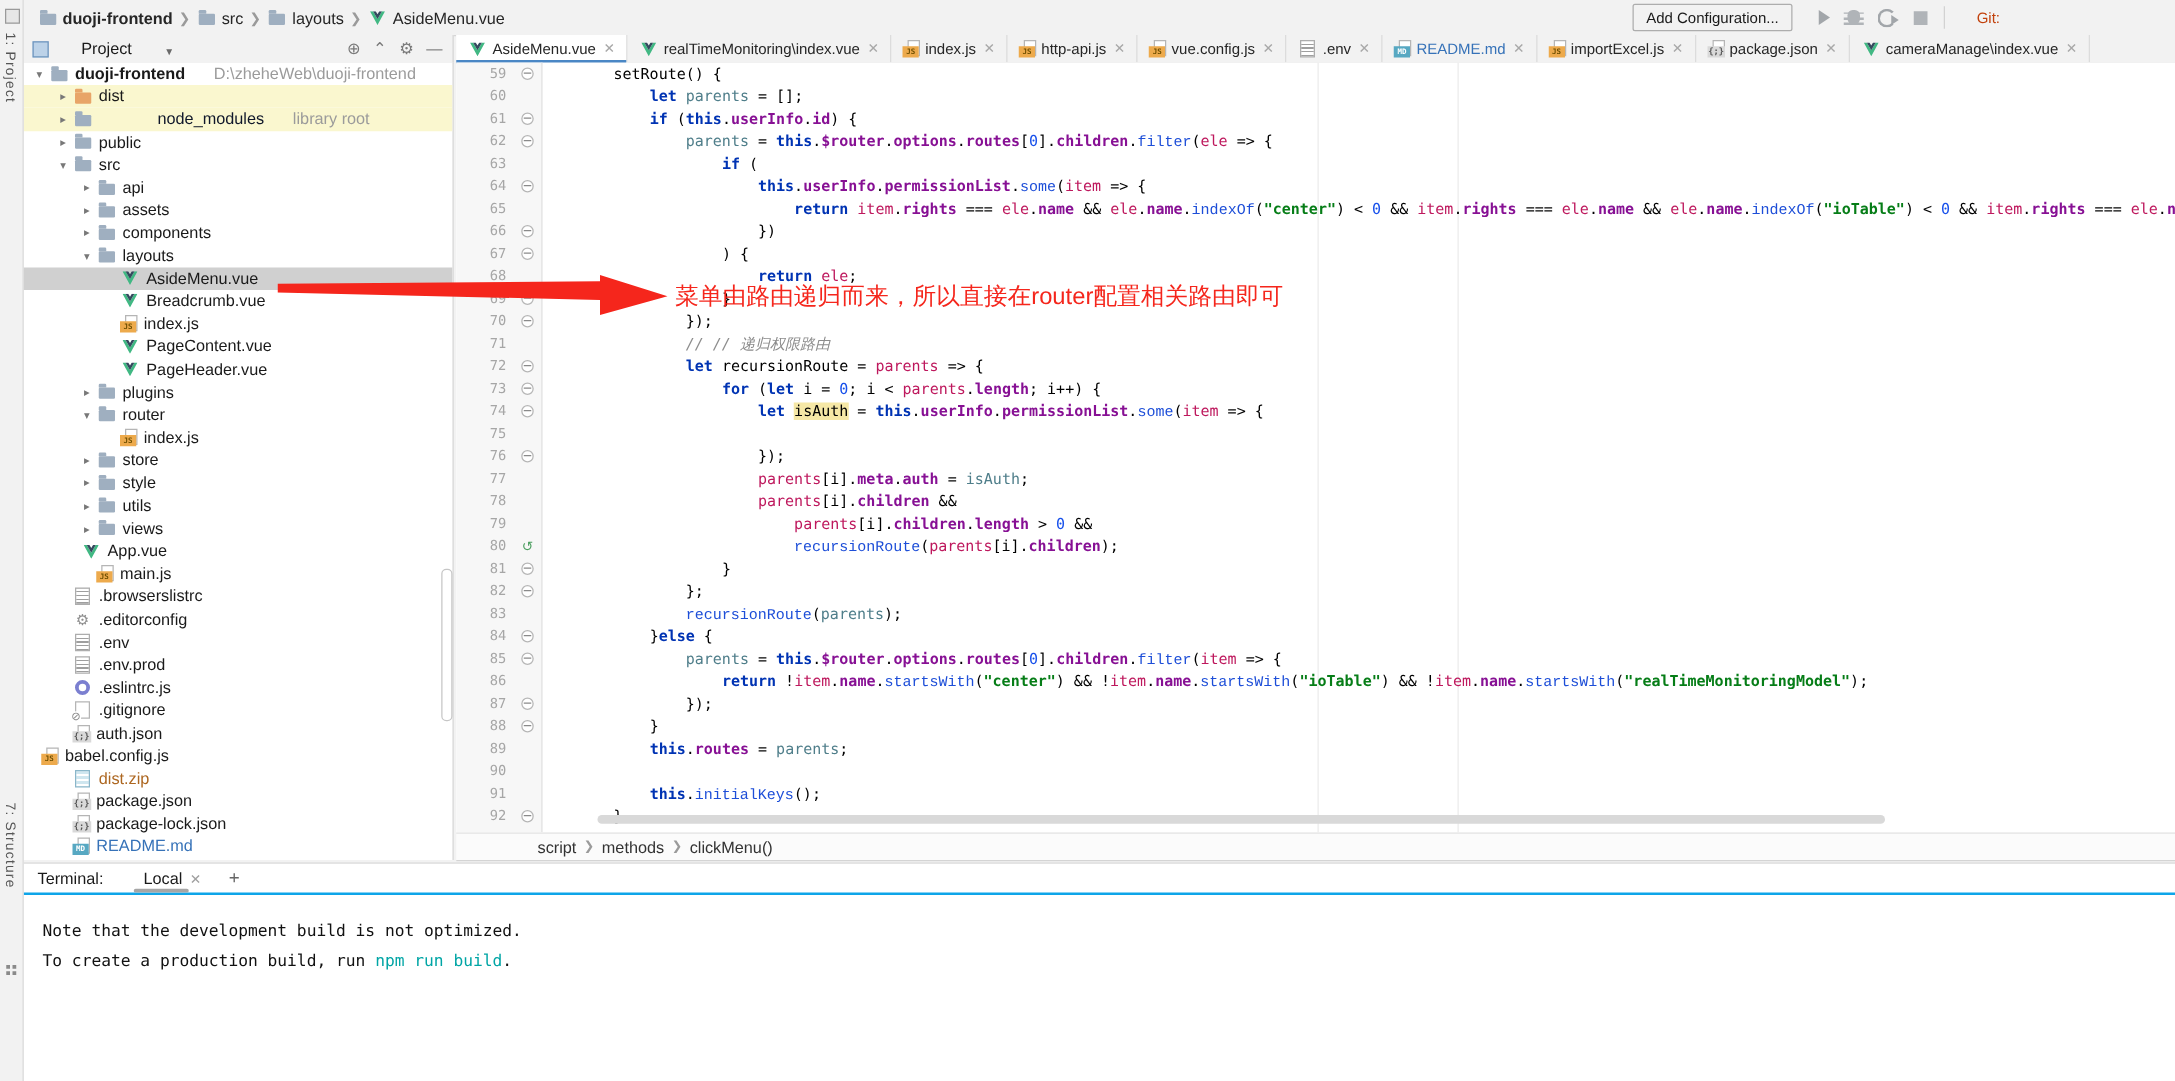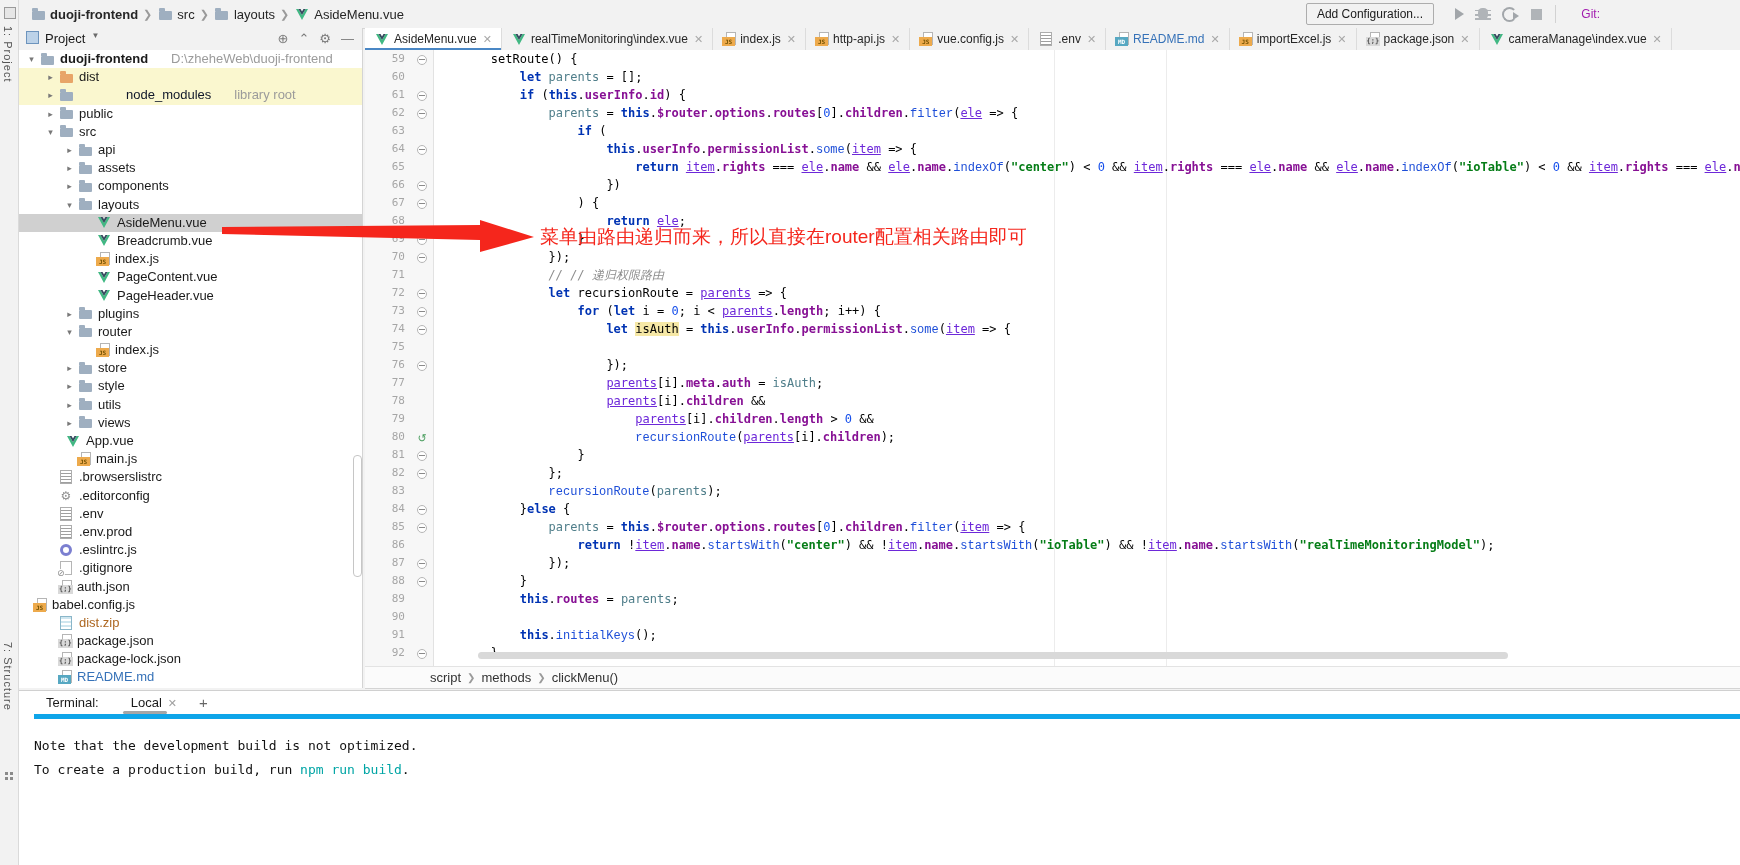--- a/index.html
+++ b/index.html
@@ -22,25 +22,25 @@
   #add-config{border:1px solid #adadad;background:#f2f2f2;border-radius:2px;font-size:12px;color:#1a1a1a;
     padding:3px 10px;margin-right:14px;font-family:inherit;}
   .tb-ic{margin:0 7px;display:inline-block;}
   .tri{width:0;height:0;border-left:9px solid #a2a6aa;border-top:6px solid transparent;border-bottom:6px solid transparent;}
   .bug{width:10px;height:12px;background:#b0b4b8;border-radius:5px 5px 6px 6px;position:relative;}
   .bug:before{content:"";position:absolute;left:-3px;top:2px;width:16px;height:1px;border-top:1.5px solid #b0b4b8;box-shadow:0 4px #b0b4b8,0 8px #b0b4b8;}
   .prof{width:11px;height:11px;border:2px solid #a2a6aa;border-radius:50%;border-right-color:transparent;position:relative;}
   .prof:after{content:"";position:absolute;right:-4px;top:3px;border-left:6px solid #a2a6aa;border-top:4px solid transparent;border-bottom:4px solid transparent;}
   .stop{width:11px;height:11px;background:#b0b4b8;}
   .tb-sep{width:1px;height:18px;background:#d2d2d2;margin:0 6px;}
-  #git-label{position:absolute;right:140px;top:7px;font-size:12px;color:#a21caf;}
+  #git-label{position:absolute;right:140px;top:7px;font-size:12px;color:#c2410c;}
 
   
   #proj-header{position:absolute;left:18px;top:28px;width:344px;height:22px;background:#f2f2f2;border-bottom:1px solid #d8d8d8;border-right:1px solid #d4d4d4;}
-  #proj-title{position:absolute;left:8px;top:3px;display:flex;align-items:flex-start;font-size:13px;color:#1a1a1a;}
+  #proj-title{position:absolute;left:8px;top:3px;display:flex;align-items:flex-end;font-size:13px;color:#1a1a1a;gap:20px;}
   .proj-sq{width:11px;height:11px;border:1px solid #6d94bd;background:#bcd2e8;margin-right:6px;}
   .dd-caret{margin-left:6px;font-size:8px;color:#6a6a6a;}
   #proj-tools{position:absolute;right:8px;top:2px;display:flex;align-items:center;color:#7a7a7a;}
   .ph-ic{margin-left:10px;font-size:13px;line-height:18px;cursor:default;}
   #tree{position:absolute;left:18px;top:50px;width:344px;height:638px;background:#fff;border-right:1px solid #d4d4d4;overflow:hidden;font-size:13px;color:#1a1a1a;}
   .trow{height:18.2px;line-height:18px;white-space:nowrap;display:flex;align-items:center;cursor:default;}
   .trow.ybg{background:#faf7cf;}
   .trow.sel{background:#d0d0d0;}
   .chev{display:inline-block;width:15px;text-align:center;color:#787878;font-size:9px;flex:none;}
   .tlabel{margin-left:1px;}
@@ -88,38 +88,38 @@
   .fm{display:inline-block;width:8px;height:8px;border:1px solid #b6b6b6;border-radius:50%;background:#fff;position:relative;top:1px;}
   .fm:after{content:"";position:absolute;left:1px;right:1px;top:3px;height:1px;background:#8a8a8a;}
   .rec{color:#4b9e5f;font-size:11px;line-height:18px;}
   .ct{font:12px/18px "DejaVu Sans Mono","Liberation Mono",monospace;color:#000;}
   .t-k{color:#0033b3;font-weight:600;}
   .t-f{color:#871094;font-weight:600;}
   .t-c{color:#1d4ed8;font-family:Liberation Mono, monospace;}
   .t-s{color:#067d17;font-weight:600;}
   .t-n{color:#1750eb;}
   .t-m{color:#8c8c8c;font-style:italic;}
-  .t-v{color:#6d28d9;text-decoration:underline;}
+  .t-v{color:#be185d;}
   .t-w{color:#4f7e8a;}
   .t-h{color:#000;background:#f6e8a6;}
   #hscroll{position:absolute;left:113px;top:602px;width:1030px;height:7px;background:#d9d9d9;border-radius:4px;}
   #annotation-text{position:absolute;left:175px;top:174px;font-size:19px;color:#f5261c;white-space:nowrap;z-index:5;}
 
   
   #arrow{position:absolute;left:222px;top:213px;z-index:7;pointer-events:none;}
 
   
   #crumb2{position:absolute;left:365px;top:666px;width:1375px;height:23px;background:#fbfbfb;border-top:1px solid #e3e3e3;border-bottom:1px solid #d4d4d4;
     display:flex;align-items:center;padding-left:65px;font-size:13px;color:#333;box-sizing:border-box;}
   .c2{margin-right:6px;cursor:default;}
   .c2sep{color:#9a9a9a;margin-right:6px;font-size:10px;}
 
   
   #terminal{position:absolute;left:18px;top:690px;width:1722px;height:175px;background:#fff;border-top:1px solid #d0d0d0;}
-  #term-header{position:absolute;left:16px;top:0;right:0;height:23px;background:#fff;border-bottom:5px solid #0ea5e9;display:flex;align-items:center;font-size:13px;color:#1a1a1a;}
+  #term-header{position:absolute;left:0;top:0;right:0;height:23px;background:#fff;border-bottom:2px solid #0ea5e9;display:flex;align-items:center;font-size:13px;color:#1a1a1a;}
   #term-label{margin-left:12px;}
   #term-tab{margin-left:28px;position:relative;height:23px;line-height:23px;padding:0 4px;}
   #term-tab:after{content:"";position:absolute;left:-4px;right:14px;bottom:0;height:3px;background:#a6a6a6;border-radius:2px;}
   #term-tab .x{color:#a0a0a0;margin-left:6px;font-size:11px;}
   #term-plus{margin-left:18px;color:#666;font-size:15px;}
   #term-body{position:absolute;left:16px;top:23px;right:0;bottom:0;padding-top:20px;font:13px/24px "DejaVu Sans Mono","Liberation Mono",monospace;color:#111;white-space:pre;}
   .cmd{color:#00a5a5;}
 </style>
 </head>
 <body>

